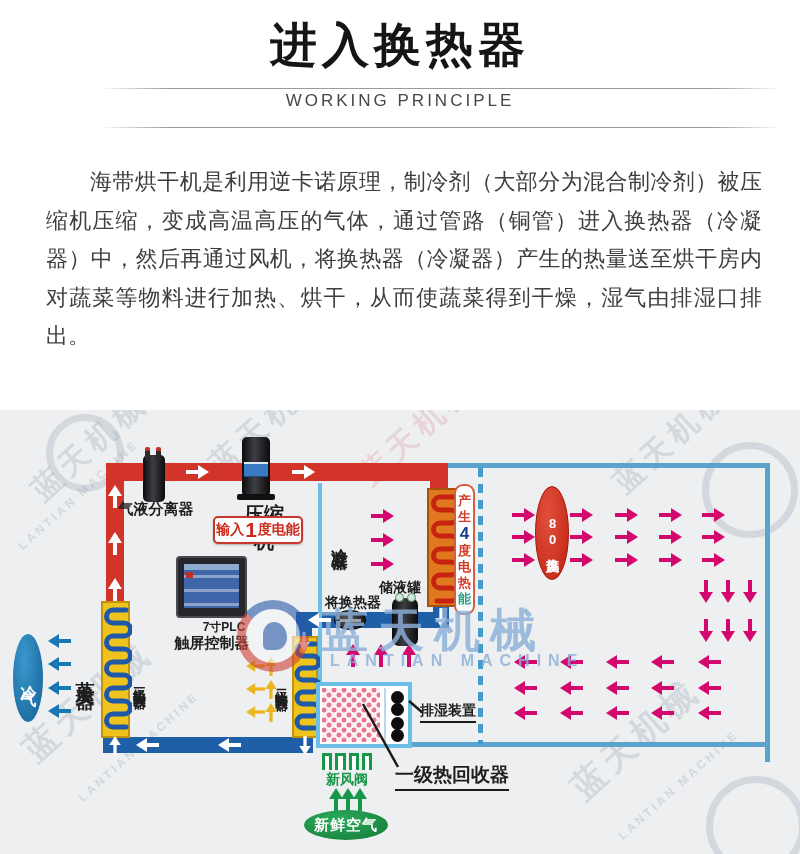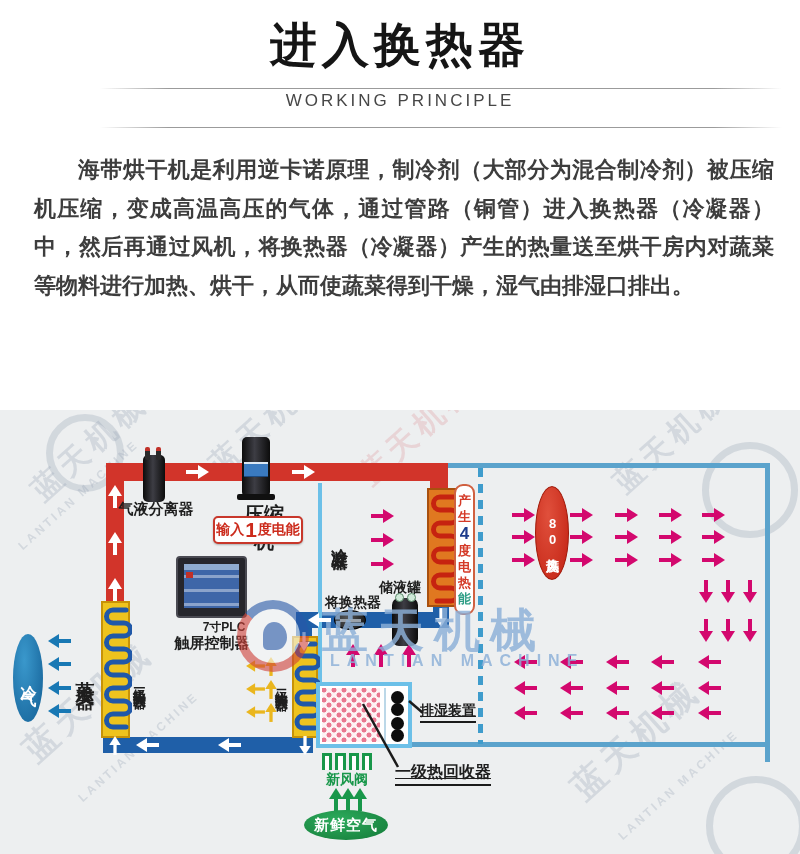--- a/index.html
+++ b/index.html
@@ -11,21 +11,21 @@
   .title{position:absolute;top:14px;left:0;width:800px;text-align:center;
          font-size:47px;font-weight:700;letter-spacing:5px;color:#151515;}
   .rule{position:absolute;left:100px;width:682px;height:1px;
         background:linear-gradient(90deg,rgba(150,150,150,0),#9b9b9b 10%,#9b9b9b 90%,rgba(150,150,150,0));}
   .subtitle{position:absolute;top:91px;left:0;width:800px;text-align:center;
             font-size:17px;letter-spacing:3px;color:#474747;}
 
   
   .bodytext{position:absolute;top:151px;left:34px;width:740px;font-size:22px;
             line-height:38.5px;color:#3d3d3d;text-align:justify;}
-  .bodytext p{margin:0;text-indent:2em;font-weight:bold;}
+  .bodytext p{margin:12px;text-indent:2em;}
 
   
   .diagram{position:absolute;top:410px;left:0;width:800px;height:444px;background:#edeff0;overflow:hidden;}
 
   .pipe-r{background:#d2342a;}
   .pipe-b{background:#1f5fa8;}
   .thinline{background:#6cc0e8;}
 
   .rb{background:#5ba3cc;}
   .dash{background:repeating-linear-gradient(180deg,#3f9ccc 0 9px,transparent 9px 16px);}
@@ -35,21 +35,21 @@
   .coil svg{position:absolute;left:0;top:0;}
 
   .ell{border-radius:50%;display:flex;align-items:center;justify-content:center;
        color:#fff;font-weight:700;}
   .ell.red{background:radial-gradient(ellipse at 38% 30%,#e0503c,#c22112);border:1px solid #a01808;}
   .ell.blue{background:radial-gradient(ellipse at 38% 30%,#3a98cc,#135f95);}
   .ell.green{background:radial-gradient(ellipse at 40% 32%,#2cab5c,#147a38);}
 
   .vt{writing-mode:vertical-rl;text-orientation:upright;}
   .lb{font-weight:700;color:#1e1e1e;text-align:center;}
-  .lb.u{border-bottom:2px solid #1b1b1b;padding-bottom:1px;text-decoration:underline;}
+  .lb.u{border-bottom:2px solid #1b1b1b;padding-bottom:1px;}
   .lb.g{color:#18974a;}
 
   
   .strip{background:#fff;border:2px solid #d06040;border-radius:9px;display:flex;
          flex-direction:column;align-items:center;justify-content:center;
          font-weight:700;font-size:13px;line-height:16px;}
   .cr{color:#d43a28;} .cb{color:#1e3c8c;font-size:17px;line-height:18px;} .ct{color:#2f9e86;}
 
   
   .badge{background:#fff;border:2px solid #c8372b;border-radius:5px;color:#cc2b1c;
@@ -310,21 +310,21 @@
     <div class="fanblob" style="left:5px;top:3px"></div>
     <div class="fanblob" style="left:5px;top:29px"></div>
   </div>
   <div class="abs">
       <svg class="abs" style="left:0;top:0" width="800" height="444">
     <line x1="409" y1="291" x2="423" y2="303" stroke="#1b1b1b" stroke-width="2.5"></line>
     <line x1="363" y1="294" x2="398" y2="357" stroke="#1b1b1b" stroke-width="2.5"></line>
   </svg>
     </div>
   <div class="abs lb u" style="left:420px;top:292px;font-size:14px">排湿装置</div>
-  <div class="abs lb u" style="left:395px;top:352px;font-size:16px">一级热回收器</div>
+  <div class="abs lb u" style="left:395px;top:352px;font-size:19px">一级热回收器</div>
 
   <div class="abs comb" style="left:322px;top:343px;width:50px;height:17px">
     <i></i>
       <i></i>
       <i></i>
       <i></i>
   </div>
   <div class="abs lb g" style="left:319px;top:361px;width:56px;font-size:14px">新风阀</div>
   <div class="ar u grn" style="left:329px;top:378px"></div>
   <div class="ar u grn" style="left:341px;top:378px"></div>

